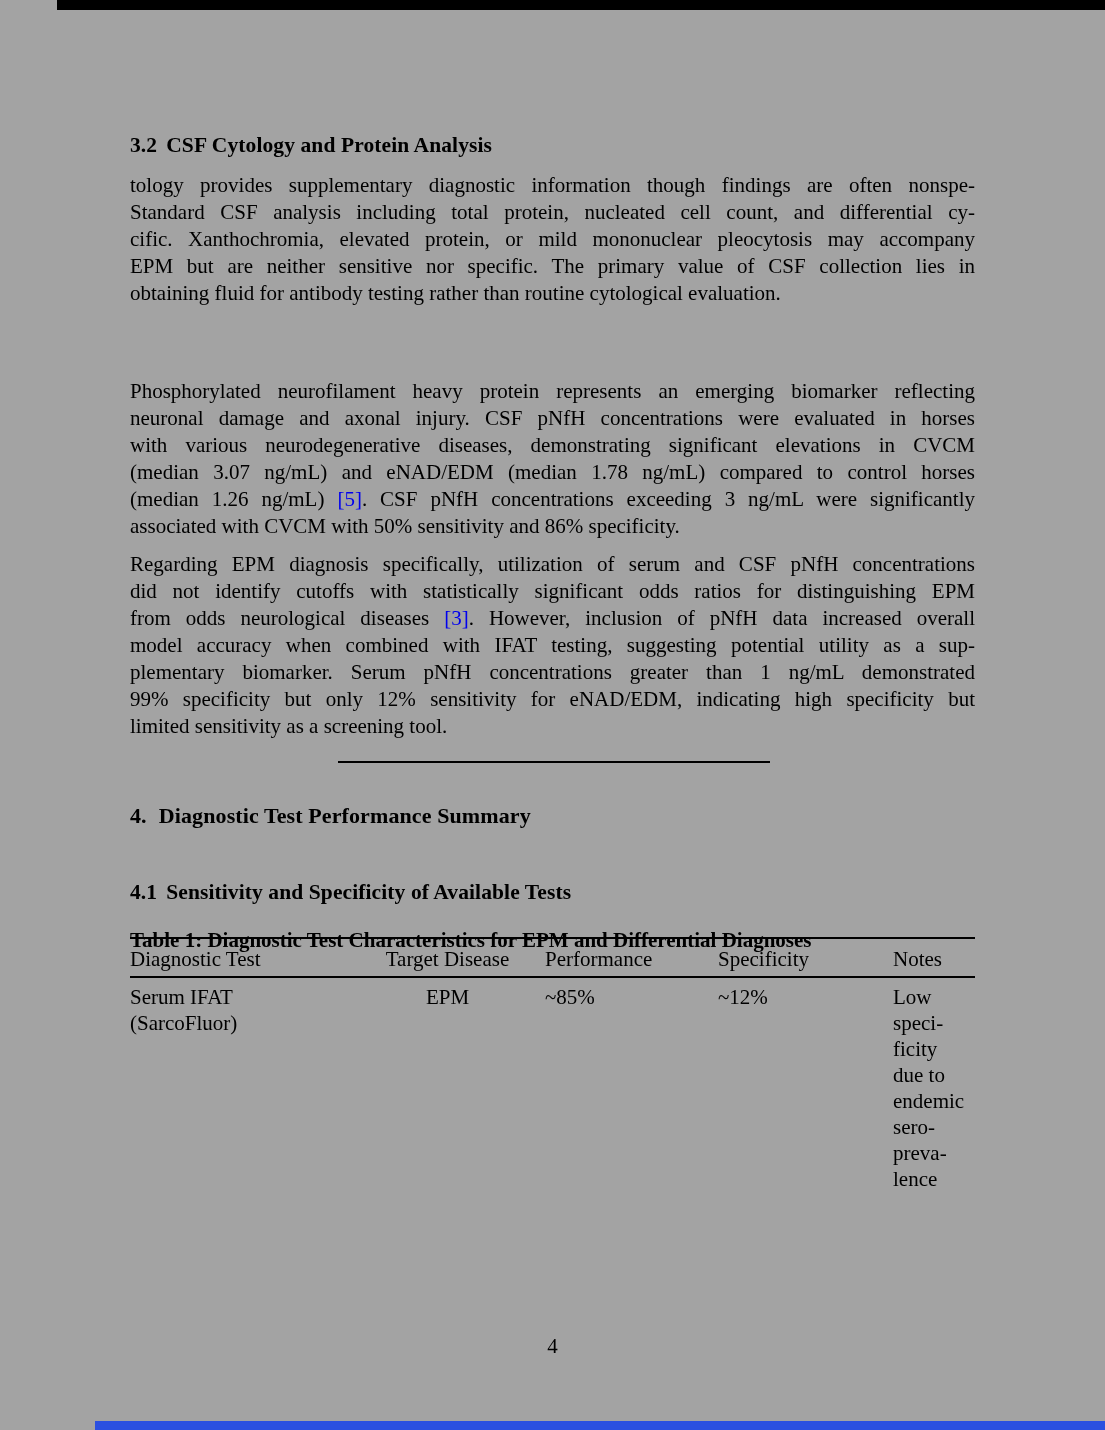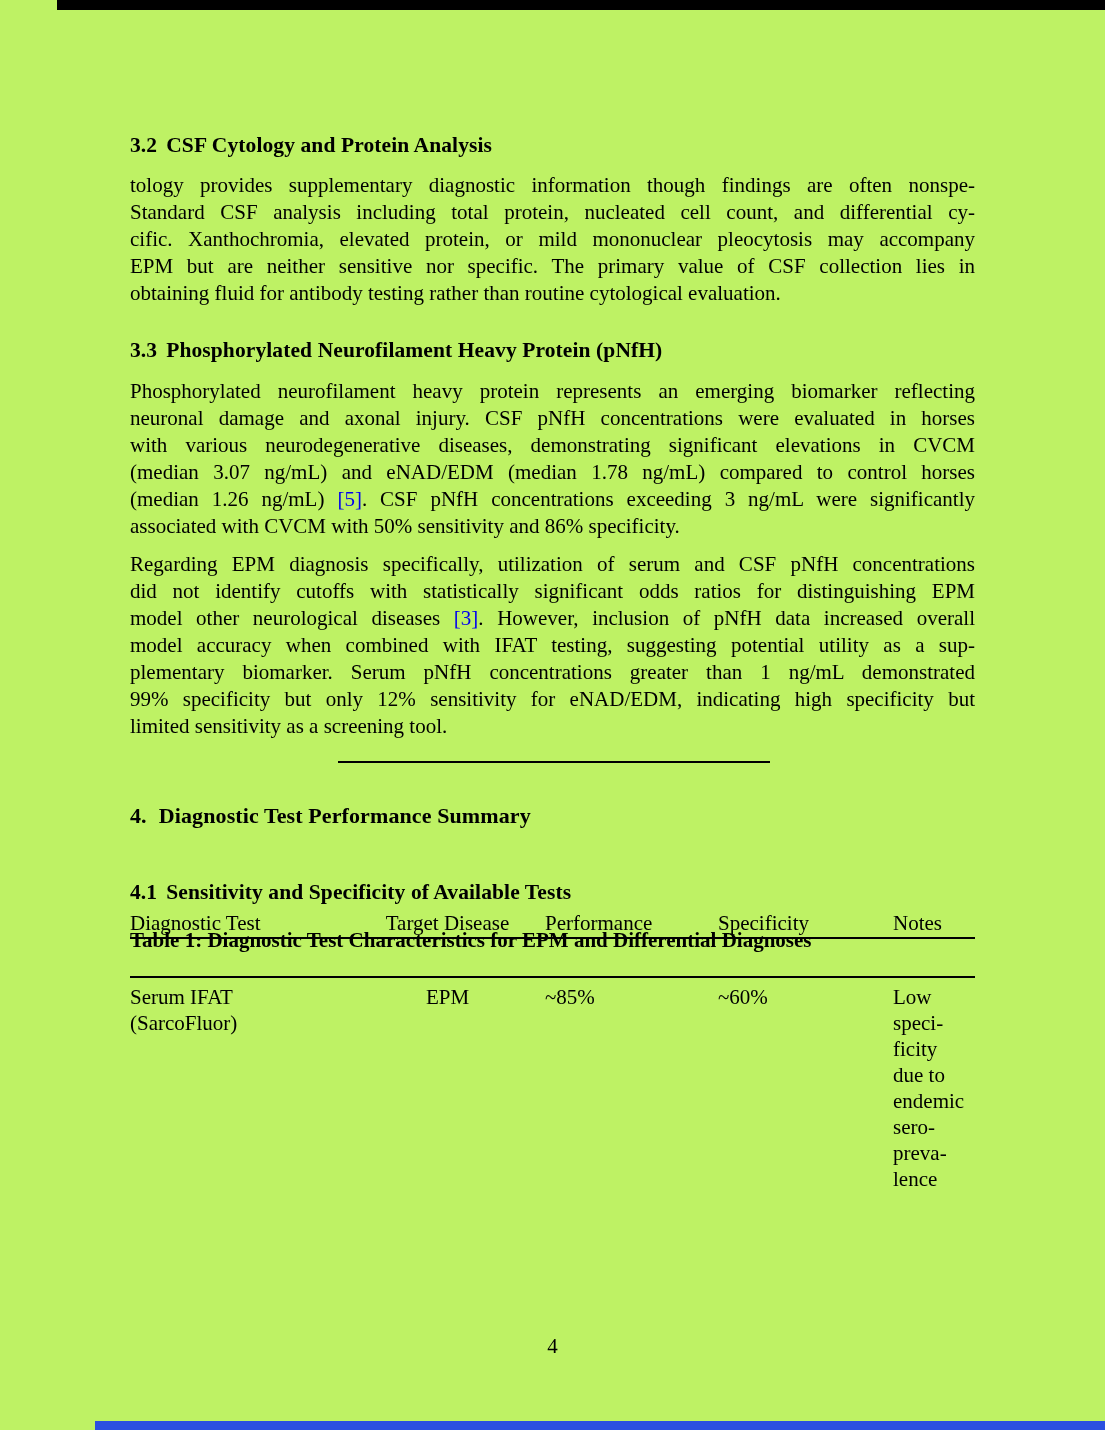--- a/index.html
+++ b/index.html
@@ -1,20 +1,20 @@
 <!DOCTYPE html>
 <html style="--cite: #0000EE; --top-bar: #000000; --bottom-bar: #2B50E0;"><head>
 <meta charset="utf-8">
 <style>
   html, body { margin: 0; padding: 0; background: #ffffff; }
   .page {
     position: relative;
     width: 1105px;
     height: 1430px;
-    background: #bef264;
+    background: #a3a3a3;
     font-family: "Liberation Serif", "DejaVu Serif", serif;
     color: #000000;
     overflow: hidden;
   }
   .edge-bar { position: absolute; }
   .top-bar    { left: 57px; right: 0; top: 0;    height: 10px; background: var(--top-bar, #000); }
   .bottom-bar { left: 95px; right: 0; bottom: 0; height: 9px;  background: var(--bottom-bar, #2b50e0); }
 
   .col { position: absolute; left: 130px; width: 845px; }
 
@@ -46,21 +46,21 @@
 
   .caption { font-weight: bold; font-size: 21px; }
 
   .rule { position: absolute; background: #000; }
   .divider { left: 338px; top: 761px; width: 432px; height: 2px; }
 
   .t-rule-top { left: 130px; top: 937px; width: 845px; height: 2px; }
   .t-rule-mid { left: 130px; top: 976px; width: 845px; height: 2px; }
 
   .t-header, .t-row { position: absolute; left: 130px; width: 845px; display: flex; font-size: 21px; }
-  .t-header { top: 910px; }
+  .t-header { top: 946px; }
   .t-row    { top: 984px; }
   .t-c1 { width: 220px; }
   .t-c2 { width: 195px; text-align: center; }
   .t-c3 { width: 173px; }
   .t-c4 { width: 175px; }
   .t-c5 { width: 82px;  }
   .t-line { height: 26px; line-height: 26px; }
 
   .pagenum {
     position: absolute;
@@ -82,37 +82,34 @@
   </div>
 
   <div class="col para" style="top:172px;">
       <div class="pline">tology provides supplementary diagnostic information though findings are often nonspe-</div>
       <div class="pline">Standard CSF analysis including total protein, nucleated cell count, and differential cy-</div>
       <div class="pline">cific. Xanthochromia, elevated protein, or mild mononuclear pleocytosis may accompany</div>
       <div class="pline">EPM but are neither sensitive nor specific. The primary value of CSF collection lies in</div>
       <div class="pline pline-last">obtaining fluid for antibody testing rather than routine cytological evaluation.</div>
     </div>
 
-  <div class="col subhead" style="top:338px;">
-    <span class="hnum">3.3</span><span>Phosphorylated Neurofilament Heavy Protein (pNfH)</span>
-  </div>
 
   <div class="col para" style="top:378px;">
       <div class="pline">Phosphorylated neurofilament heavy protein represents an emerging biomarker reflecting</div>
       <div class="pline">neuronal damage and axonal injury. CSF pNfH concentrations were evaluated in horses</div>
       <div class="pline">with various neurodegenerative diseases, demonstrating significant elevations in CVCM</div>
       <div class="pline">(median 3.07 ng/mL) and eNAD/EDM (median 1.78 ng/mL) compared to control horses</div>
       <div class="pline"><span>(median 1.26 ng/mL) </span><span class="cite">[5]</span><span>. CSF pNfH concentrations exceeding 3 ng/mL were significantly</span></div>
       <div class="pline pline-last">associated with CVCM with 50% sensitivity and 86% specificity.</div>
     </div>
 
   <div class="col para" style="top:551px;">
       <div class="pline">Regarding EPM diagnosis specifically, utilization of serum and CSF pNfH concentrations</div>
       <div class="pline">did not identify cutoffs with statistically significant odds ratios for distinguishing EPM</div>
-      <div class="pline"><span>model other neurological diseases </span><span class="cite">[3]</span><span>. However, inclusion of pNfH data increased overall</span></div>
+      <div class="pline"><span>from odds neurological diseases </span><span class="cite">[3]</span><span>. However, inclusion of pNfH data increased overall</span></div>
       <div class="pline">model accuracy when combined with IFAT testing, suggesting potential utility as a sup-</div>
       <div class="pline">plementary biomarker. Serum pNfH concentrations greater than 1 ng/mL demonstrated</div>
       <div class="pline">99% specificity but only 12% sensitivity for eNAD/EDM, indicating high specificity but</div>
       <div class="pline pline-last">limited sensitivity as a screening tool.</div>
     </div>
 
   <div class="rule divider"></div>
 
   <div class="col sechead" style="top:803px;">
     <span class="hnum">4.</span><span>Diagnostic Test Performance Summary</span>
@@ -140,21 +137,21 @@
       <div class="t-line">Serum IFAT</div>
       <div class="t-line">(SarcoFluor)</div>
     </div>
     <div class="t-c2">
       <div class="t-line">EPM</div>
     </div>
     <div class="t-c3">
       <div class="t-line">~85%</div>
     </div>
     <div class="t-c4">
-      <div class="t-line">~60%</div>
+      <div class="t-line">~12%</div>
     </div>
     <div class="t-c5">
       <div class="t-line">Low</div>
       <div class="t-line">speci-</div>
       <div class="t-line">ficity</div>
       <div class="t-line">due to</div>
       <div class="t-line">endemic</div>
       <div class="t-line">sero-</div>
       <div class="t-line">preva-</div>
       <div class="t-line">lence</div>

